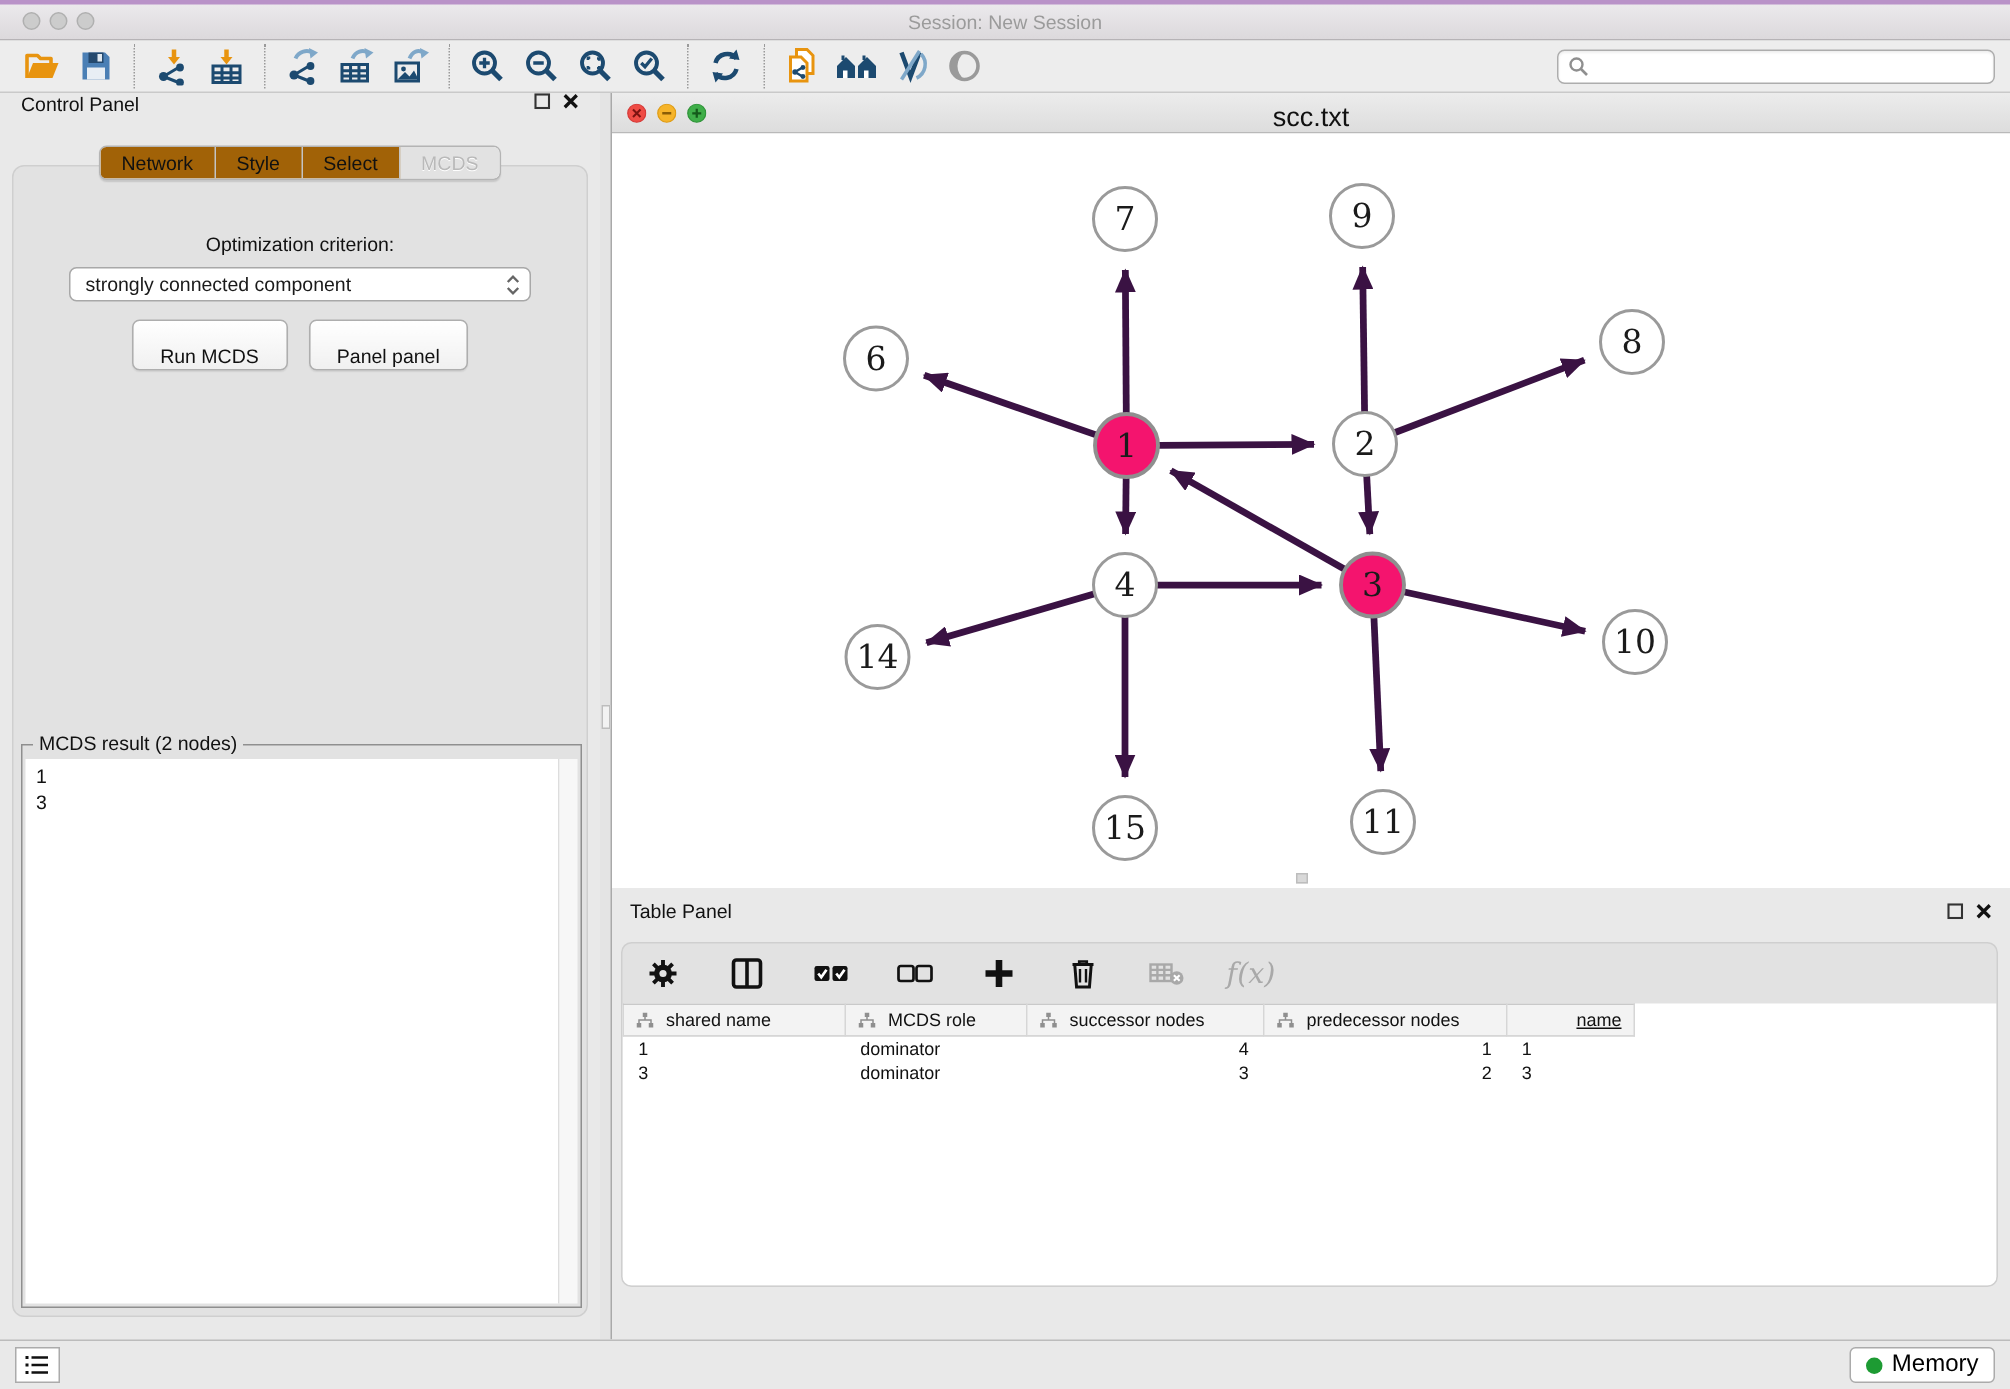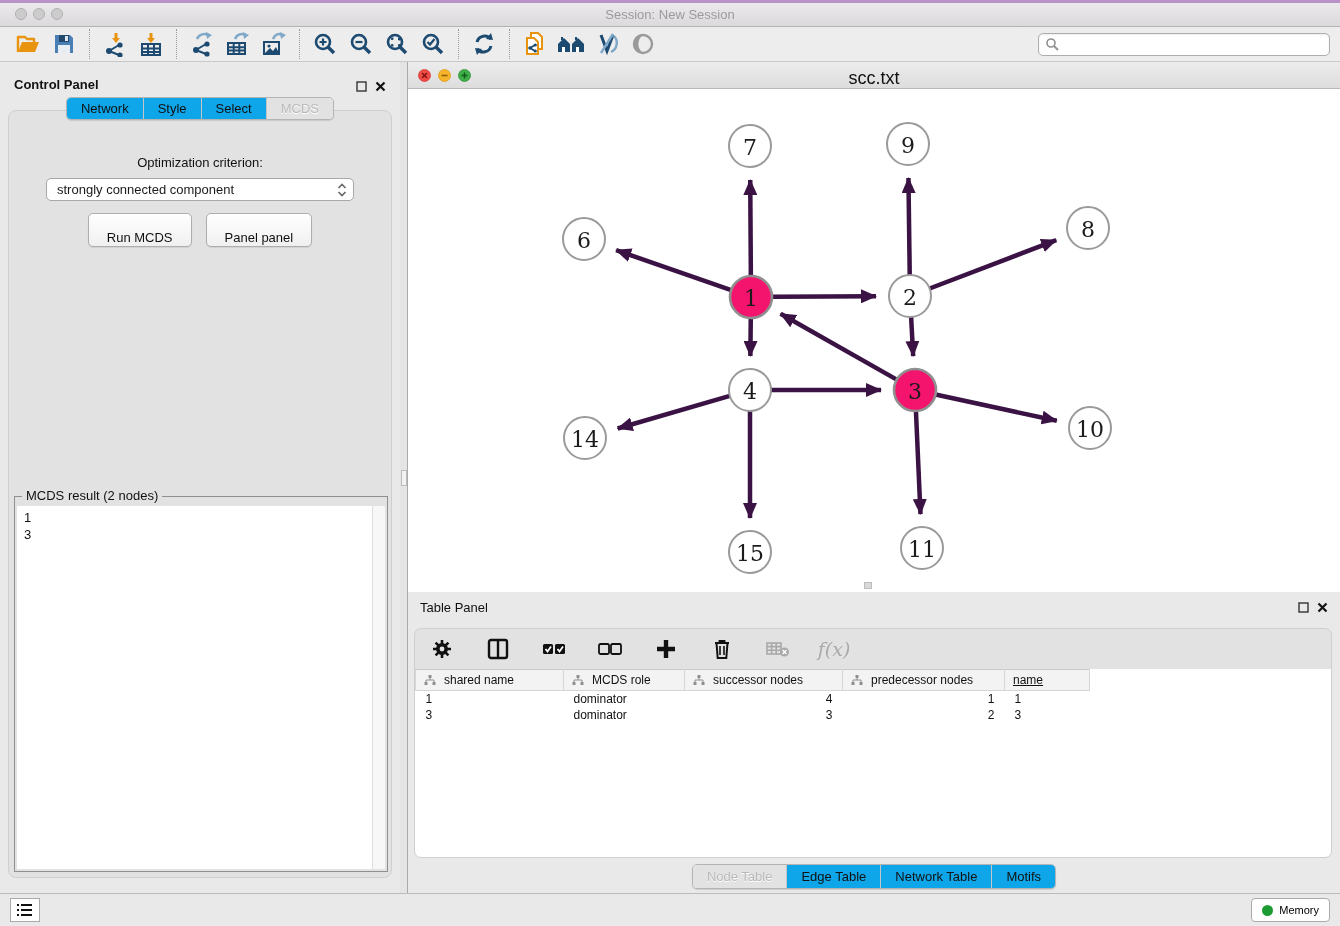--- a/index.html
+++ b/index.html
@@ -22,29 +22,29 @@
   .tb-spacer { flex:1; }
   .searchbox { width:292px; height:23px; background:#fff; border:1px solid #adadad; border-radius:5px;
     display:flex; align-items:center; padding:0 6px; box-shadow:inset 0 1px 2px rgba(0,0,0,.08); }
   .searchbox input { border:none; outline:none; flex:1; font-size:12px; font-family:"Liberation Sans",sans-serif; }
 
   
   .control-panel { position:absolute; left:0; top:62px; width:400px; height:831px; background:#e9e9e9; }
   .v-divider { position:absolute; left:400px; top:62px; width:8px; height:831px; background:#e4e4e4; border-right:1px solid #a9a9a9; }
   .v-divider .grab { position:absolute; left:1px; top:408px; width:6px; height:16px; background:#f2f2f2; border:1px solid #bdbdbd; }
 
-  .panel-header { height:30px; display:flex; align-items:flex-end; padding:0 14px;font-weight:bold; }
+  .panel-header { height:30px; display:flex; align-items:flex-start; padding:0 14px; }
   .panel-title { font-size:13px; color:#111; flex:1; }
   .win-mini-btns { display:flex; gap:8px; align-items:center; }
 
   .cp-content { position:absolute; left:8px; top:48px; width:384px; height:768px; background:#e2e2e2;
     border:1px solid #cfcfcf; border-radius:8px; }
   .cp-tabs { position:absolute; left:0; right:0; top:35px; display:flex; justify-content:center; z-index:3; }
   .seg { display:flex; border:1px solid #b4b4b4; border-radius:5px; overflow:hidden; background:#fff; box-shadow:0 1px 1px rgba(0,0,0,.12); }
-  .seg .tab { padding:3px 14px; font-size:13px; background:#0ea5e9; color:#111; border-right:1px solid #c4c4c4; cursor:default; }
+  .seg .tab { padding:3px 14px; font-size:13px; background:#a16207; color:#111; border-right:1px solid #c4c4c4; cursor:default; }
   .seg .tab:last-child { border-right:none; }
   .seg .tab.active { background:#e2e2e2; color:#b9b9b9; text-shadow:0 1px 0 #fff; }
 
   .opt-label { text-align:center; margin-top:44px; font-size:13px; color:#111; }
   .dropdown { margin:8px auto 0; width:308px; height:23px; background:#fff; border:1px solid #a8a8a8; border-radius:5px;
     display:flex; align-items:center; padding:0 6px 0 10px; font-size:13px; }
   .dropdown .dd-label { flex:1; }
   .btn-row { display:flex; justify-content:center; gap:14px; margin-top:12px; }
   .push-btn { height:23px; padding:16px 18px; background:linear-gradient(#ffffff,#f0f0f0); border:1px solid #aeaeae;
     border-radius:5px; font-size:13px; font-family:"Liberation Sans",sans-serif; color:#111; box-shadow:0 1px 1px rgba(0,0,0,.08); }
@@ -70,33 +70,33 @@
   .tp-container { position:absolute; left:6px; top:36px; width:918px; height:230px; background:#e2e2e2;
     border:1px solid #cfcfcf; border-radius:7px; overflow:hidden; }
   .tp-toolbar { height:40px; display:flex; align-items:center; gap:26px; padding:0 12px; }
   .tp-btn { width:30px; height:30px; display:flex; align-items:center; justify-content:center; background:transparent; border:none; }
   .fx-label { font-family:"DejaVu Serif", serif; font-style:italic; font-size:19px; color:#a9a9a9; }
   .tp-tablewrap { position:absolute; left:0; top:40px; right:0; bottom:0; background:#fff; }
   table.datatable { border-collapse:collapse; table-layout:fixed; font-size:12px; }
   table.datatable th { height:21px; background:#f3f3f3; border:1px solid #d6d6d6; border-top:1px solid #c9c9c9;
     font-weight:normal; color:#111; }
   .th-inner { display:flex; align-items:center; justify-content:flex-start; gap:8px; padding:0 8px; }
-  .th-inner.center { justify-content:flex-start;text-decoration:underline; }
+  .th-inner.center { justify-content:flex-end;text-decoration:underline; }
   table.datatable td { height:16px; padding:0 10px; color:#111; white-space:nowrap; overflow:hidden; }
   td.al { text-align:left; } td.ar { text-align:right; padding-right:14px; }
 
   .tp-tabs { position:absolute; left:0; right:0; top:272px; display:flex; justify-content:center; }
   .tp-tabs .tab { padding:4px 14px; font-size:13px; }
 
   
   .statusbar { position:absolute; left:0; top:893px; width:1340px; height:33px; background:#e9e9e9; border-top:1px solid #bcbcbc; }
   .list-btn { position:absolute; left:10px; top:4px; width:30px; height:24px; background:#fff; border:1px solid #ababab; 
     display:flex; align-items:center; justify-content:center; }
   .memory-btn { position:absolute; right:10px; top:4px; height:24px; background:#fff; border:1px solid #ababab; border-radius:4px;
-    display:flex; align-items:center; gap:6px; padding:0 10px; font-size:11px; }
+    display:flex; align-items:center; gap:6px; padding:0 10px; font-size:16px; }
   .green-dot { width:11px; height:11px; border-radius:50%; background:#1d9b33; }
 
   svg { display:block; }
 </style>
 </head>
 <body>
 
 <div class="mac-titlebar">
   <div class="mac-strip"></div>
   <div class="mac-lights">
@@ -591,28 +591,20 @@
               <td class="al">3</td>
               <td class="al">dominator</td>
               <td class="ar">3</td>
               <td class="ar">2</td>
               <td class="al">3</td>
             </tr>
           </tbody>
         </table>
     </div>
   </div>
-  <div class="tp-tabs">
-    <div class="seg">
-      <div class="tab active">Node Table</div>
-      <div class="tab">Edge Table</div>
-      <div class="tab">Network Table</div>
-      <div class="tab">Motifs</div>
-    </div>
-  </div>
 </div>
 
 <div class="statusbar">
   <button class="list-btn">
     <span>
         <svg width="18" height="14" viewBox="0 0 18 14">
       <g stroke="#111" stroke-width="1.8">
             <path d="M5 2 h11 M5 7 h11 M5 12 h11"></path>
           </g>
       <g fill="#111">

